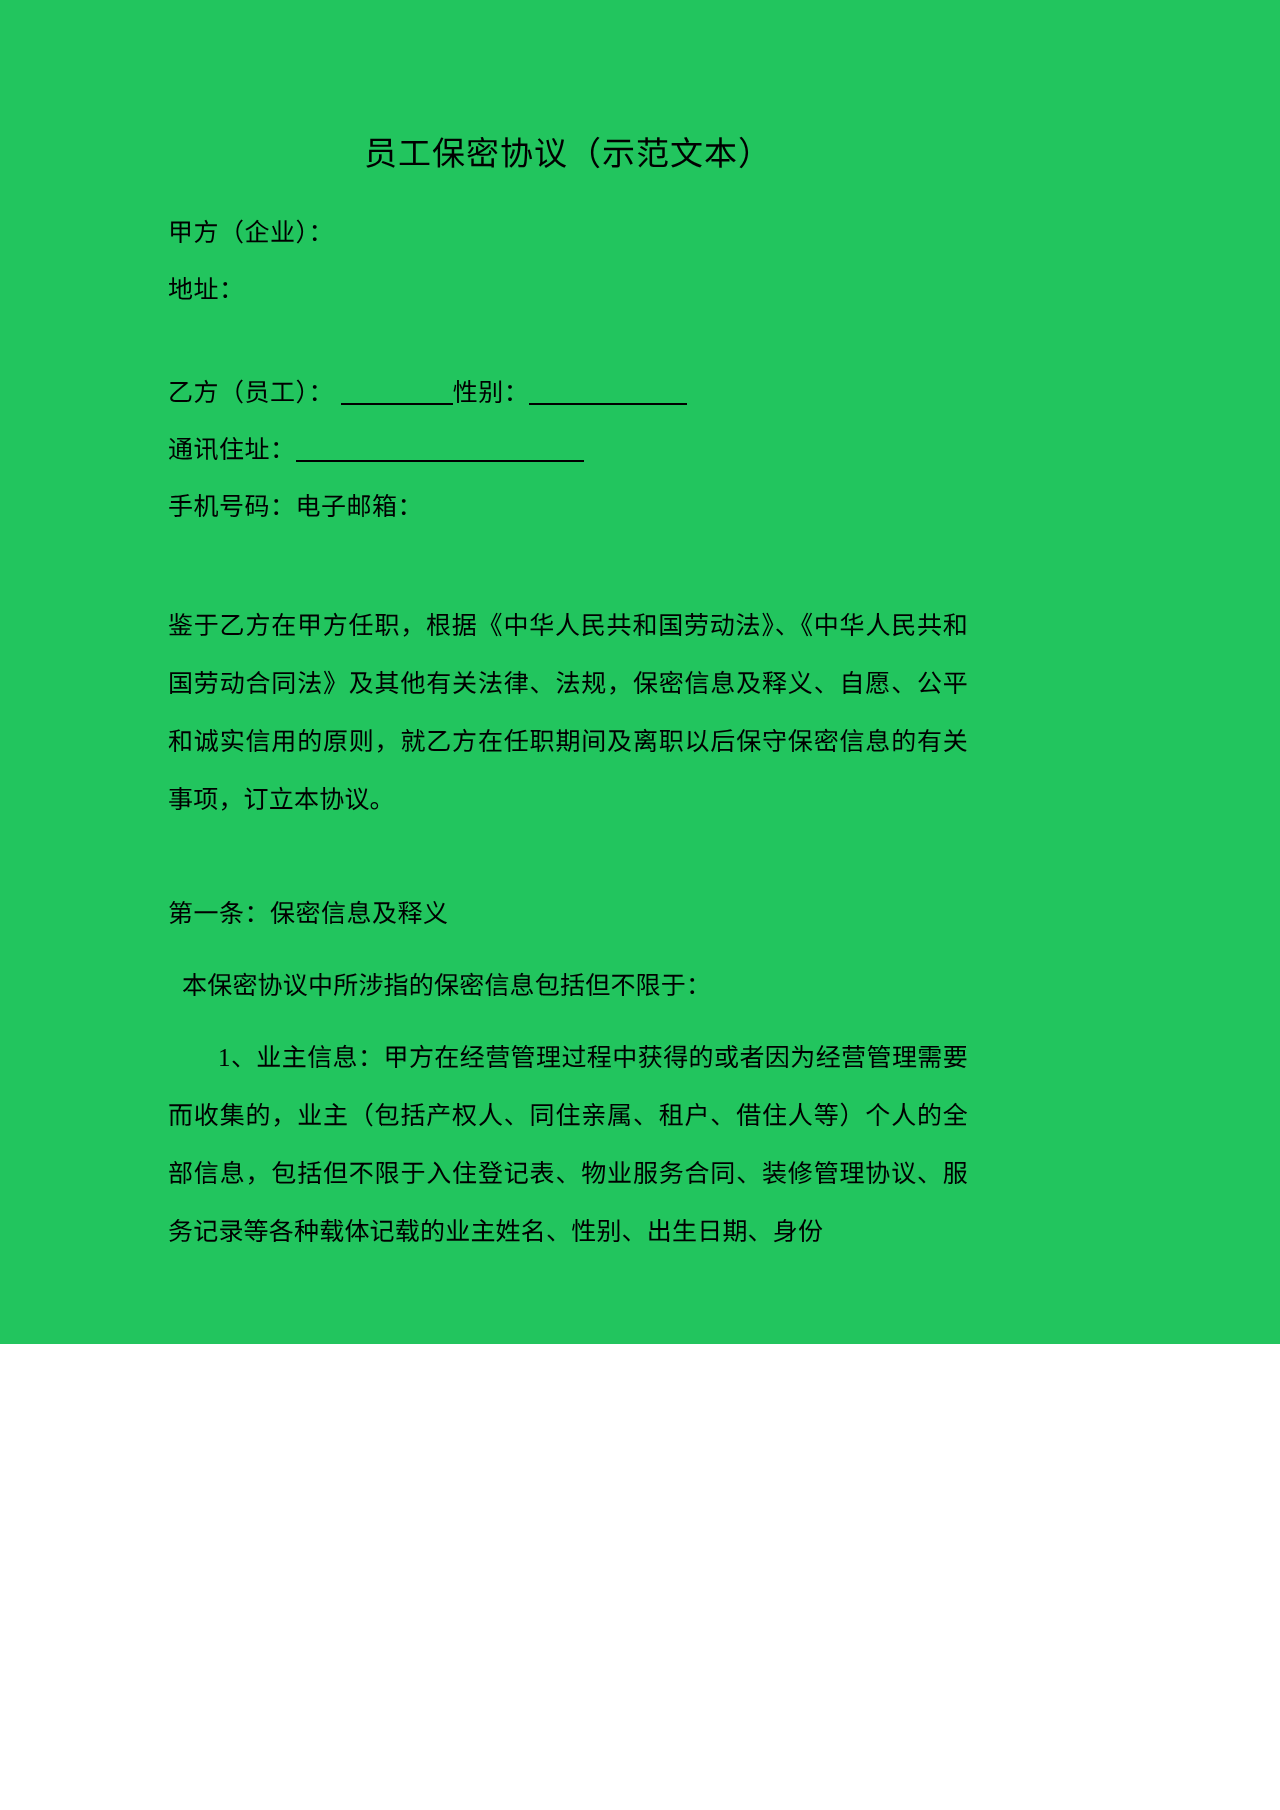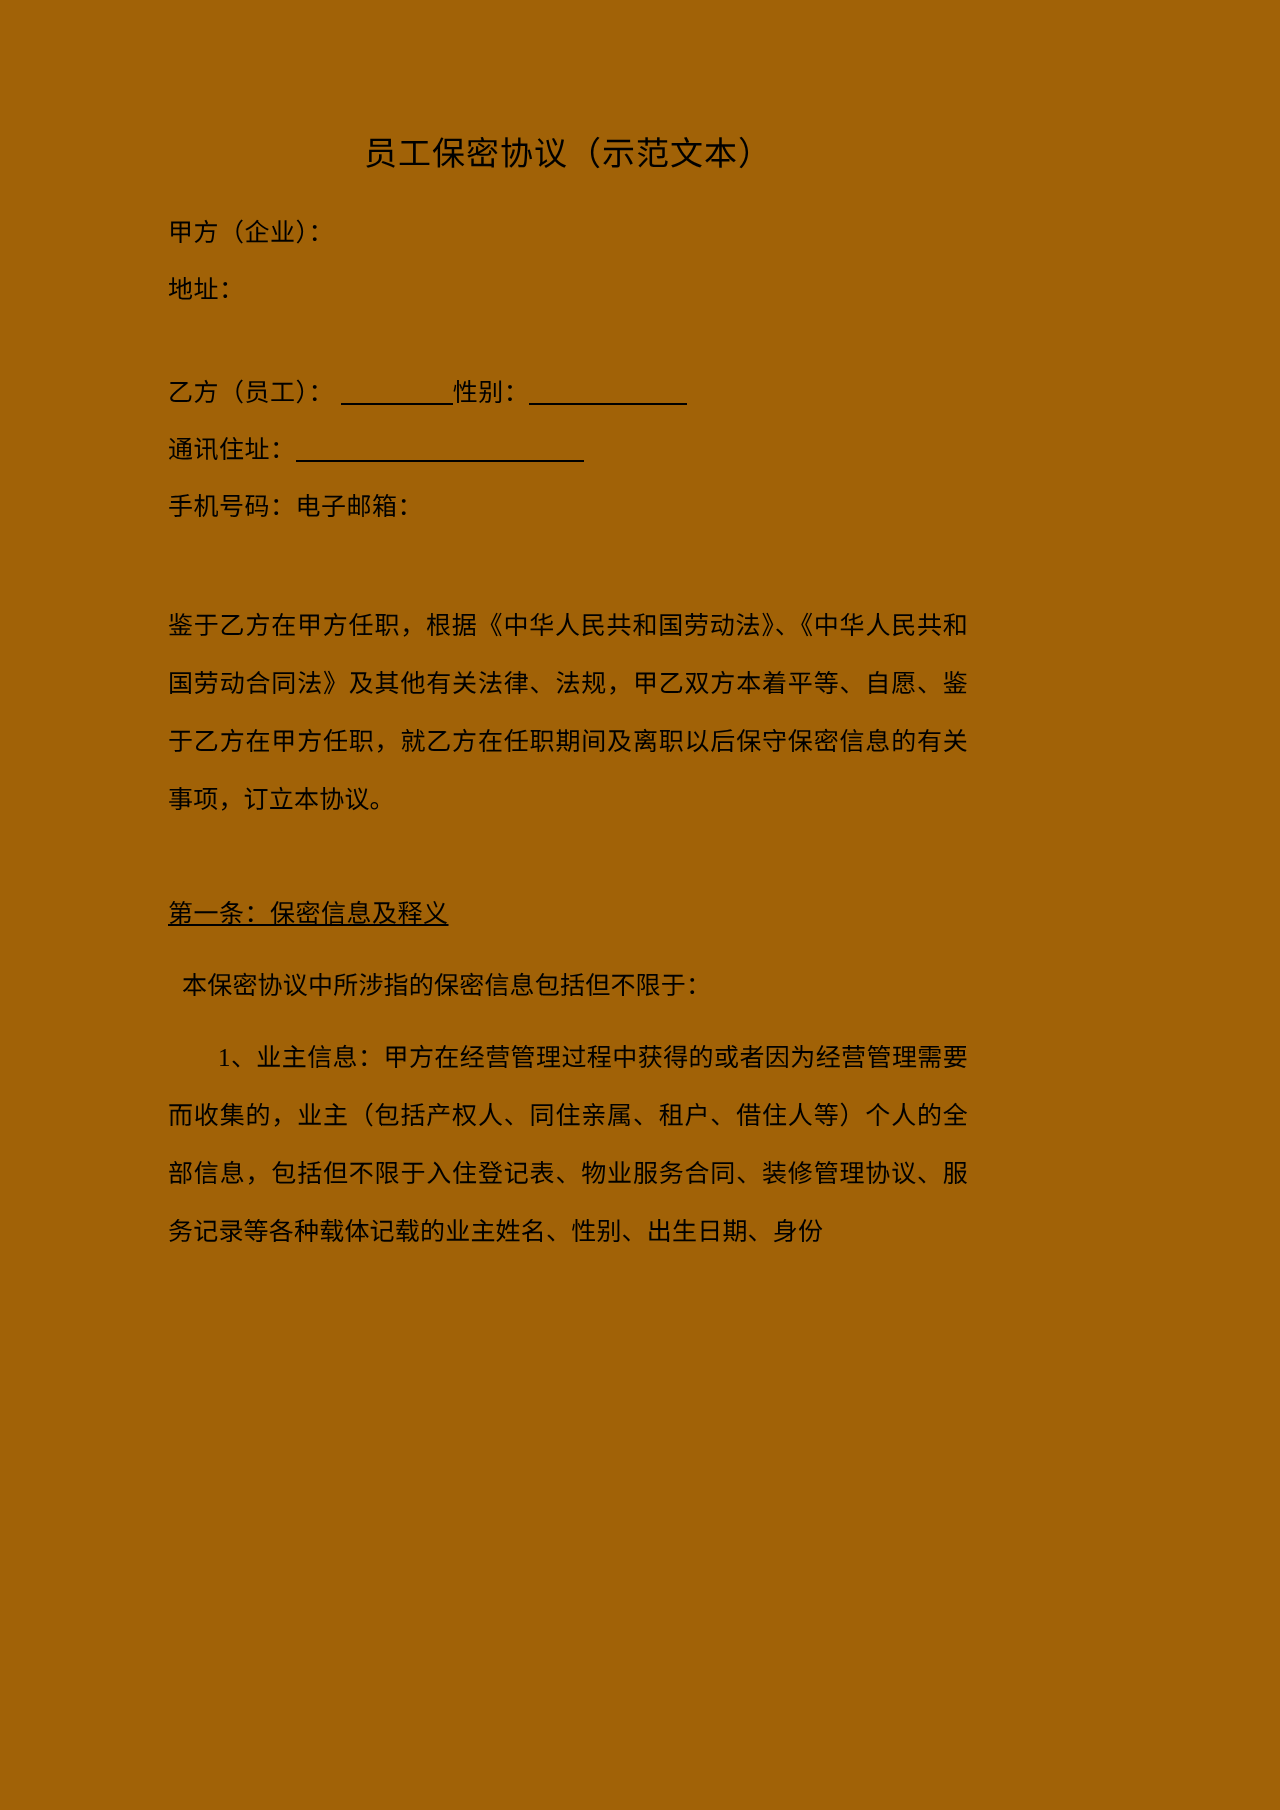--- a/index.html
+++ b/index.html
@@ -8,23 +8,23 @@
     padding: 0;
     background: #ffffff;
   }
   body {
     font-family: "Liberation Serif", "DejaVu Serif", serif;
     color: #000000;
   }
   .page {
     position: relative;
     width: 1280px;
-    height: 1810px;
+    height: 1344px;
     margin: 0 auto;
-    background: #a16207;
+    background: #22c55e;
     box-sizing: border-box;
     padding: 0;
     overflow: hidden;
   }
   .content {
     position: absolute;
     left: 168px;
     top: 0;
     width: 800px;
   }
@@ -67,21 +67,20 @@
     letter-spacing: 0.2px;
     margin: 0;
   }
   .body-para.indent { text-indent: 50px; }
   .clause-heading {
     font-size: 25px;
     line-height: 58px;
     margin: 0;
     letter-spacing: 0.5px;
     font-family: "DejaVu Sans", "Liberation Sans", sans-serif;
-    text-decoration: underline;
   }
   .plain-line {
     font-size: 25px;
     line-height: 58px;
     margin: 14px;
     letter-spacing: 0.2px;
   }
   .spacer-2 { height: 62px; }
   .spacer-3 { height: 56px; }
 </style>
@@ -114,21 +113,21 @@
     <div class="field-line">
       <span>通讯住址：</span><span class="blank blank-lg"></span>
     </div>
 
     <div class="field-line">
       <span>手机号码：</span><span>电子邮箱：</span>
     </div>
 
     <div class="spacer-2"></div>
 
-    <p class="body-para">鉴于乙方在甲方任职，根据《中华人民共和国劳动法》、《中华人民共和国劳动合同法》及其他有关法律、法规，甲乙双方本着平等、自愿、鉴于乙方在甲方任职，就乙方在任职期间及离职以后保守保密信息的有关事项，订立本协议。</p>
+    <p class="body-para">鉴于乙方在甲方任职，根据《中华人民共和国劳动法》、《中华人民共和国劳动合同法》及其他有关法律、法规，保密信息及释义、自愿、公平和诚实信用的原则，就乙方在任职期间及离职以后保守保密信息的有关事项，订立本协议。</p>
 
     <div class="spacer-3"></div>
 
     <p class="clause-heading">第一条：保密信息及释义</p>
 
     <p class="plain-line">本保密协议中所涉指的保密信息包括但不限于：</p>
 
     <p class="body-para indent">1、业主信息：甲方在经营管理过程中获得的或者因为经营管理需要而收集的，业主（包括产权人、同住亲属、租户、借住人等）个人的全部信息，包括但不限于入住登记表、物业服务合同、装修管理协议、服务记录等各种载体记载的业主姓名、性别、出生日期、身份</p>
 
   </div>

